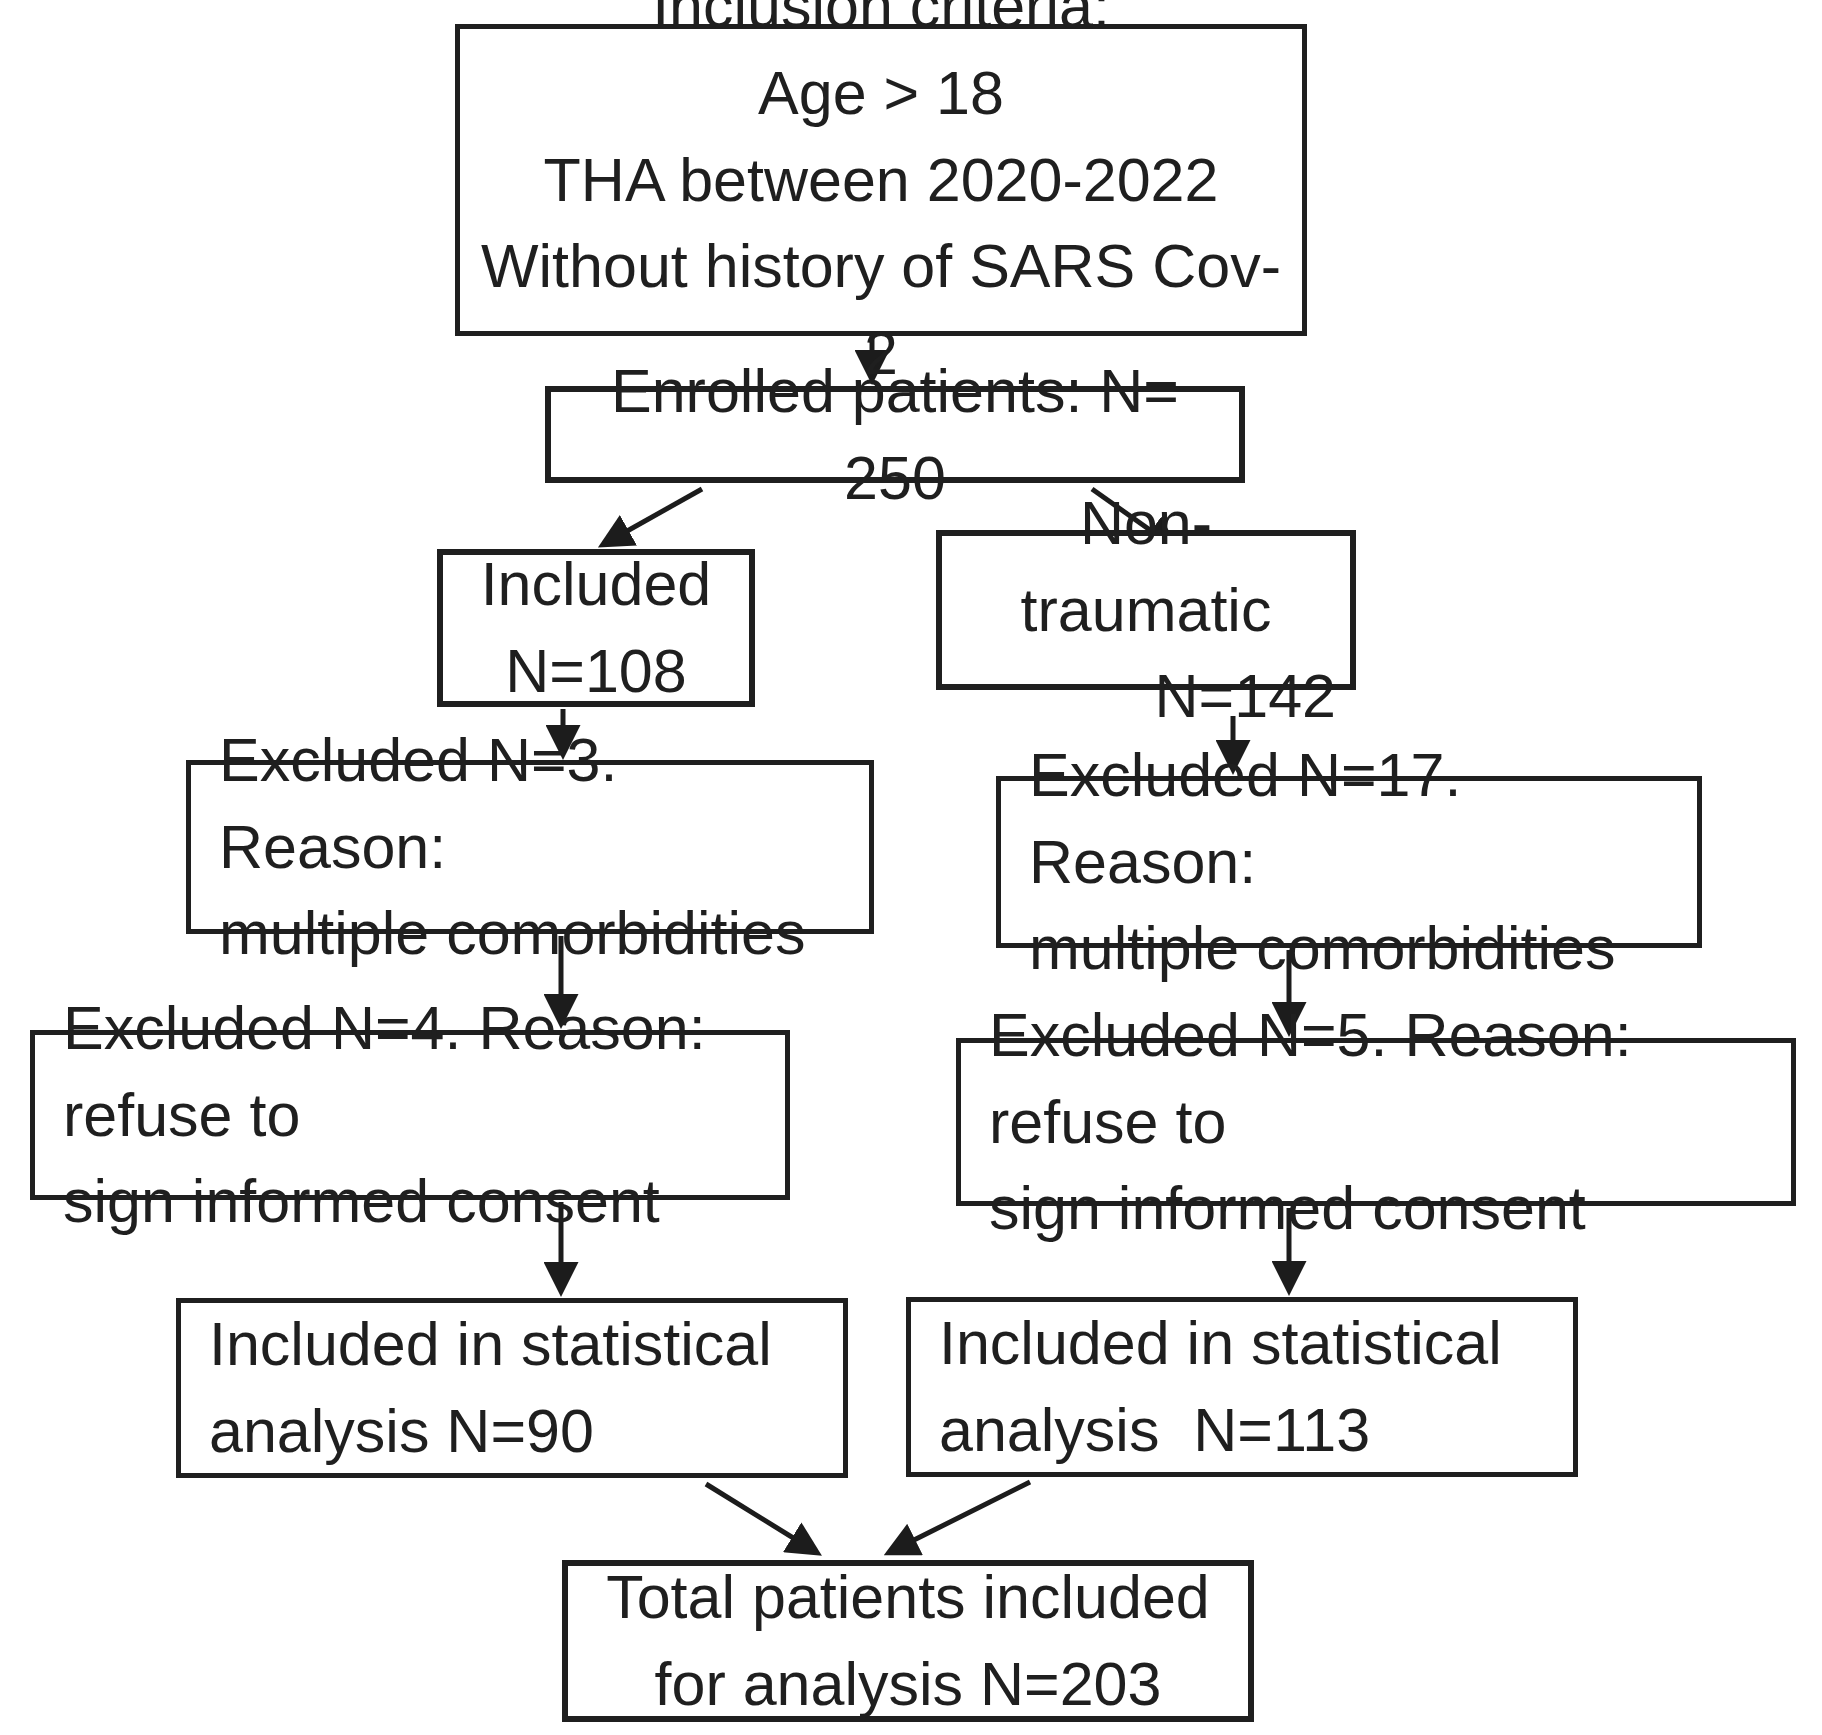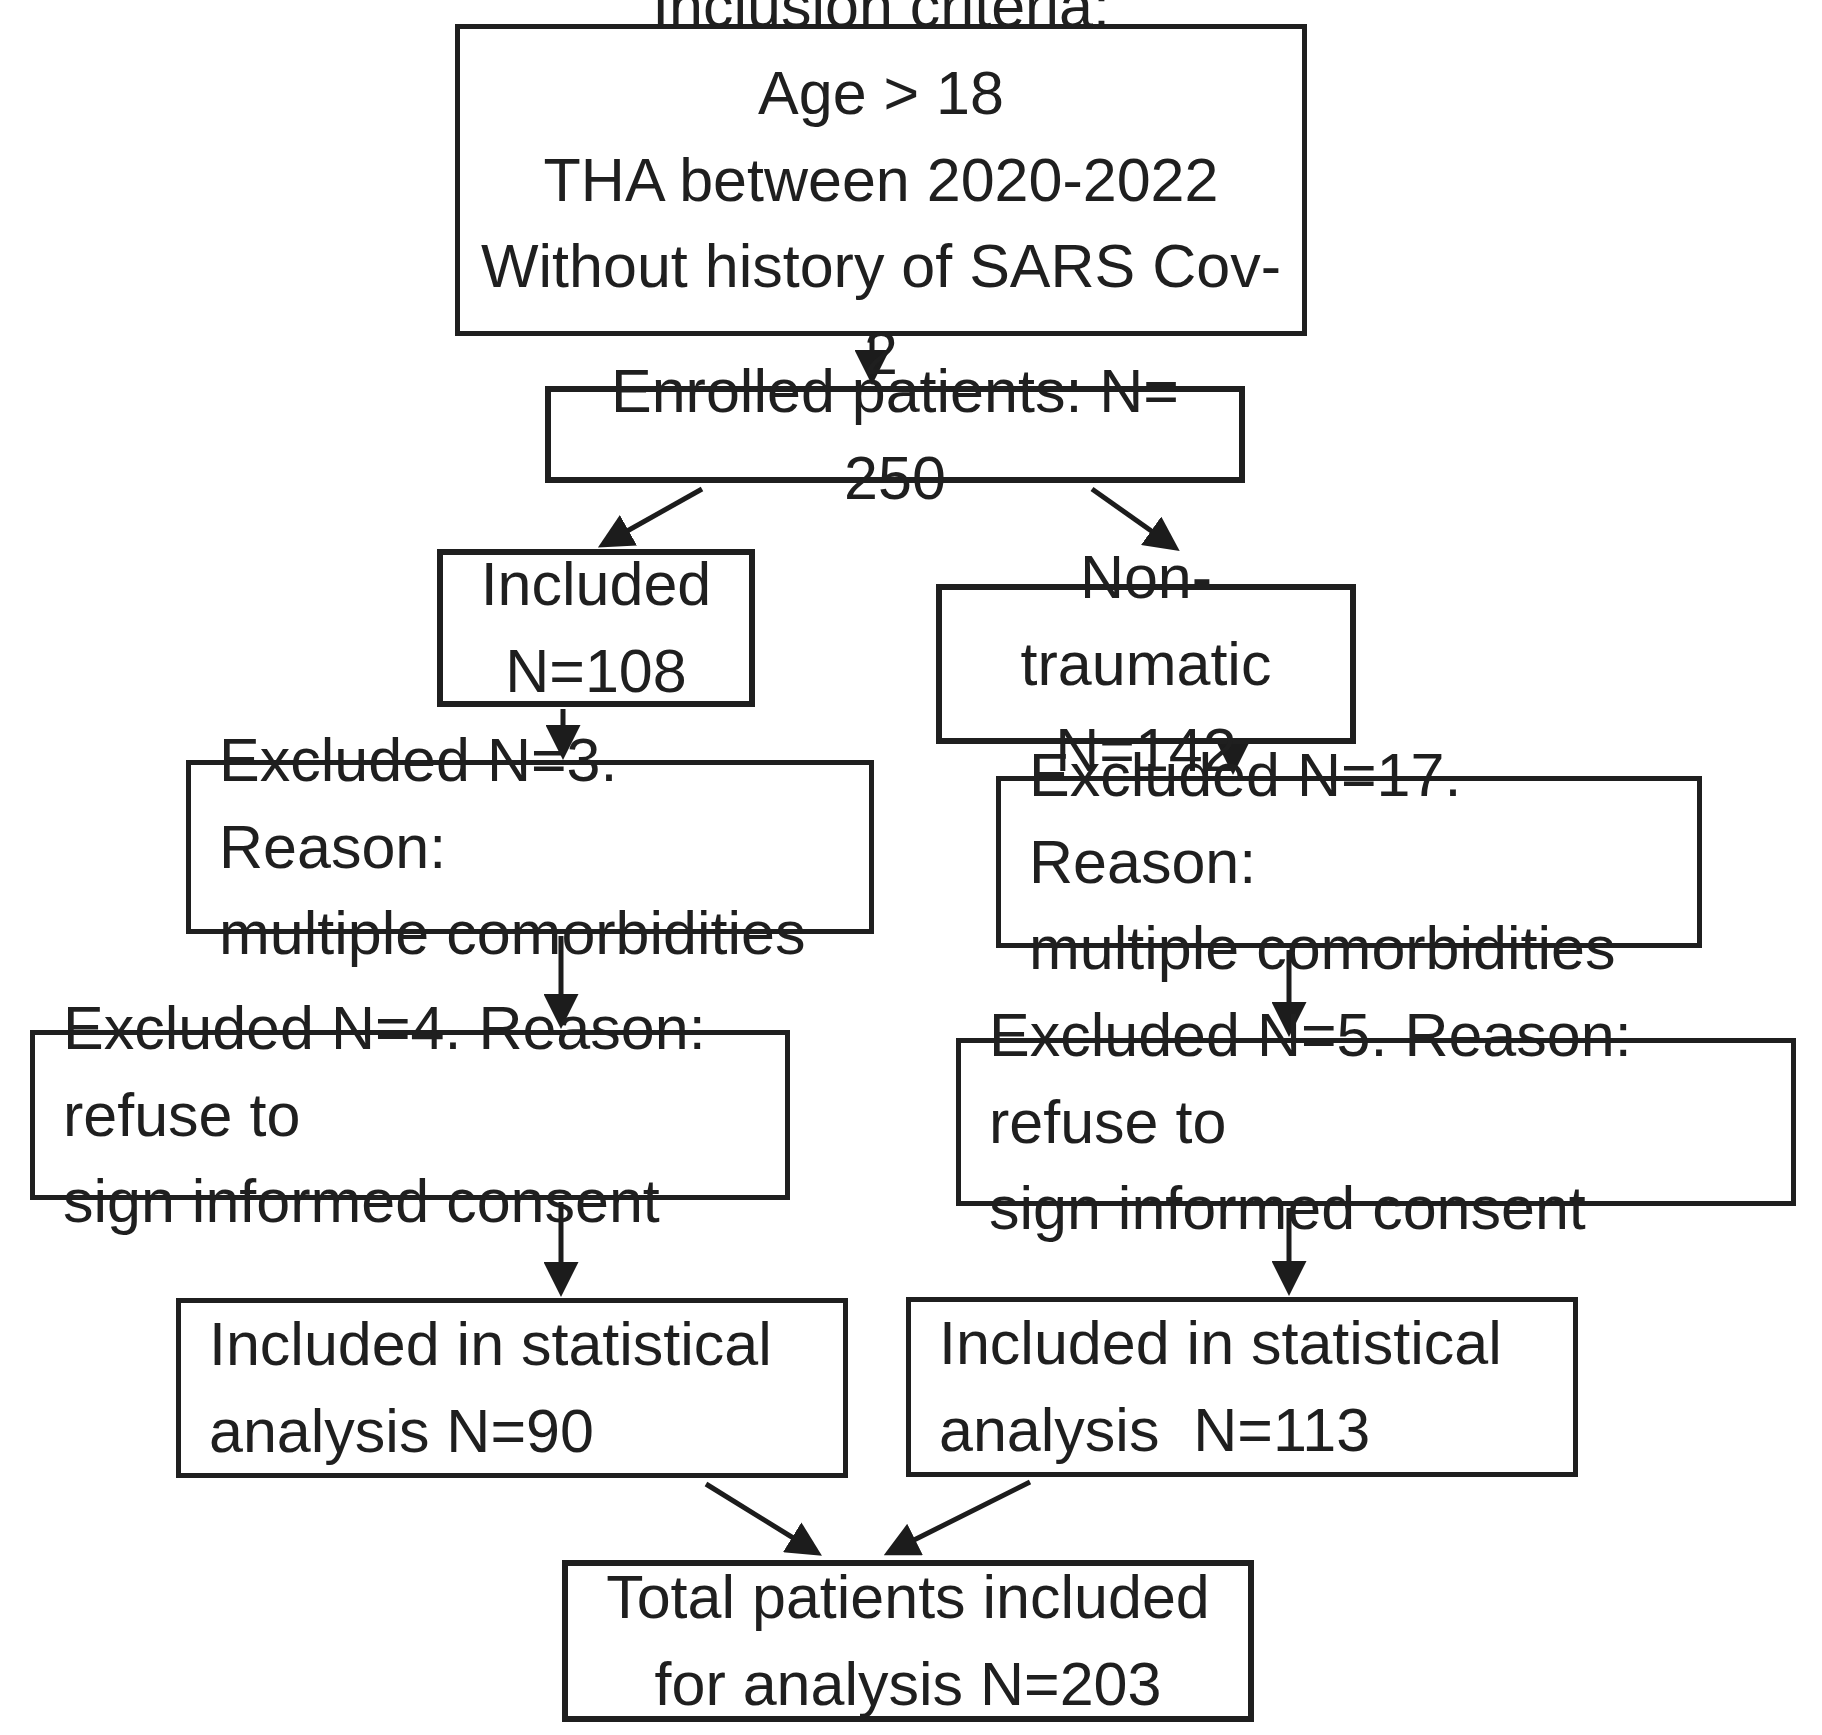--- a/index.html
+++ b/index.html
@@ -38,21 +38,21 @@
   .node .ln {
     white-space: pre-wrap;
   }
   .center { text-align: center; padding: 6px 14px; }
   .left   { text-align: left;   padding: 10px 20px 10px 28px; }
 
   
   .n-inclusion   { left: 455px;  top: 24px;   width: 852px; height: 312px; }
   .n-enrolled    { left: 545px;  top: 386px;  width: 700px; height: 97px;  border-width: 6px; }
   .n-traumatic   { left: 437px;  top: 549px;  width: 318px; height: 158px; border-width: 6px; }
-  .n-nontraumatic{ left: 936px;  top: 584px;  width: 420px; height: 160px; border-width: 6px; }
+  .n-nontraumatic{ left: 936px;  top: 530px;  width: 420px; height: 160px; border-width: 6px; align-items: flex-end; }
   .n-excl-t1     { left: 186px;  top: 760px;  width: 688px; height: 174px; }
   .n-excl-nt1    { left: 996px;  top: 776px;  width: 706px; height: 172px; }
   .n-excl-t2     { left: 30px;   top: 1030px; width: 760px; height: 170px; }
   .n-excl-nt2    { left: 956px;  top: 1038px; width: 840px; height: 168px; }
   .n-incl-t      { left: 176px;  top: 1298px; width: 672px; height: 180px; }
   .n-incl-nt     { left: 906px;  top: 1297px; width: 672px; height: 180px; }
   .n-total       { left: 562px;  top: 1560px; width: 692px; height: 162px; border-width: 6px; }
 </style>
 </head>
 <body>

